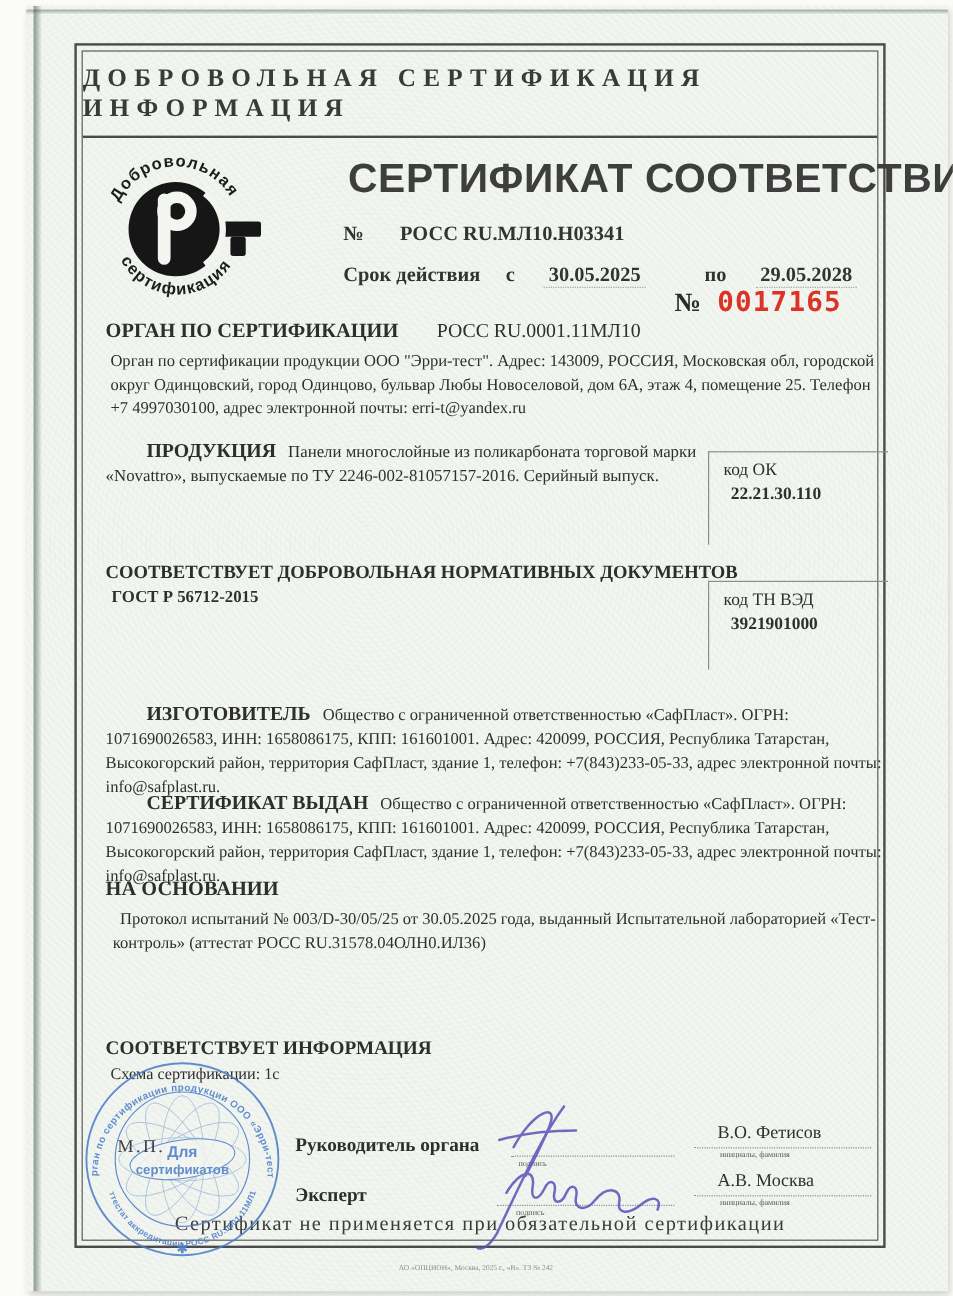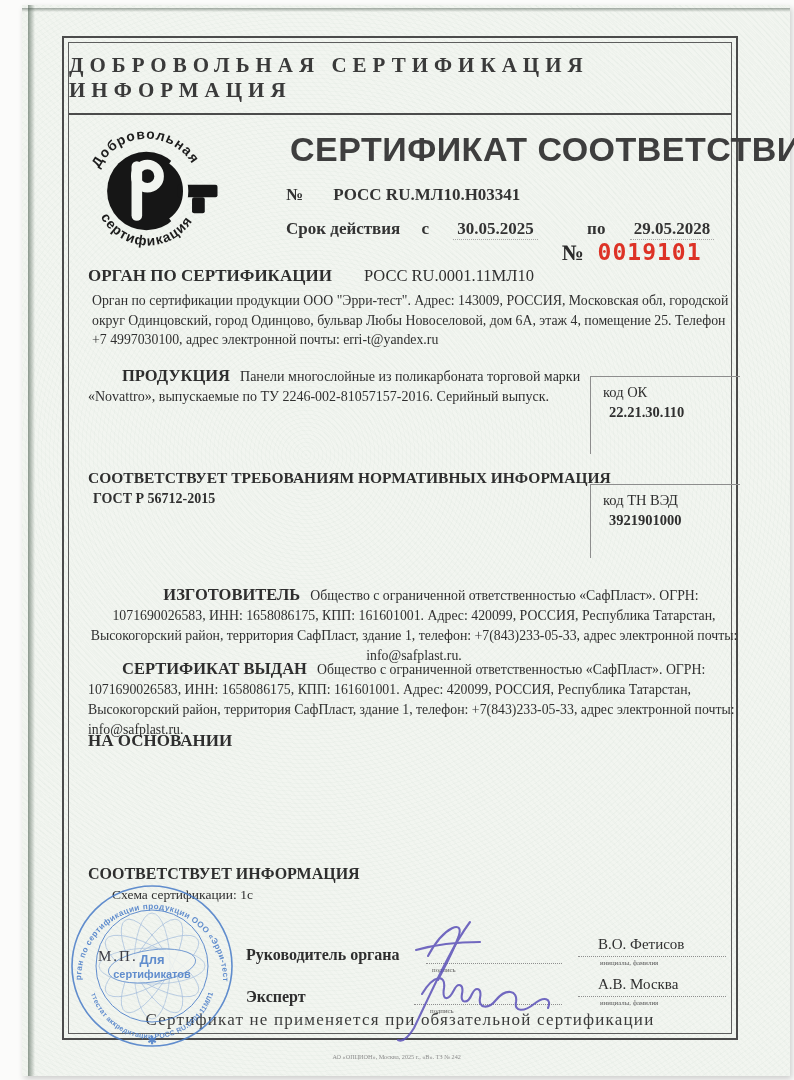--- a/index.html
+++ b/index.html
@@ -107,56 +107,57 @@
   <div class="abs validity-row">
     <span>Срок действия</span>
     <span class="gap-s">с</span>
     <span class="gap-m date-ul">30.05.2025</span>
     <span class="gap-l">по</span>
     <span class="gap-m date-ul">29.05.2028</span>
   </div>
 
   <div class="abs blank-num">
     <span>№</span>
-    <span class="digits">0019101</span>
+    <span class="digits">0017165</span>
   </div>
 
   <div class="abs" style="left:24px; top:228px;">
     <span class="sec-head">ОРГАН ПО СЕРТИФИКАЦИИ</span>
     <span style="font-size:16.5px; color:#2f2f2f; margin-left:28px;">РОСС RU.0001.11МЛ10</span>
   </div>
   <div class="abs sec-body" style="left:28px; top:253px; width:650px;">Орган по сертификации продукции ООО "Эрри-тест". Адрес: 143009, РОССИЯ, Московская обл, городской округ Одинцовский, город Одинцово, бульвар Любы Новоселовой, дом 6А, этаж 4, помещение 25. Телефон +7 4997030100, адрес электронной почты: erri-t@yandex.ru</div>
 
   <div class="abs sec-body inline-head" style="left:24px; top:326px; width:508px; font-size:14px;">
     <b>ПРОДУКЦИЯ</b><span>Панели многослойные из поликарбоната торговой марки «Novattro», выпускаемые по ТУ 2246-002-81057157-2016. Серийный выпуск.</span>
   </div>
   <div class="abs code-box" style="left:526px; top:338px; height:78px;">
     <div class="lbl">код ОК</div>
     <div class="val">22.21.30.110</div>
   </div>
 
-  <div class="abs sec-head small" style="left:24px; top:431px;">СООТВЕТСТВУЕТ ТРЕБОВАНИЯМ НОРМАТИВНЫХ ИНФОРМАЦИЯ</div>
+  <div class="abs sec-head small" style="left:24px; top:431px;">СООТВЕТСТВУЕТ ДОБРОВОЛЬНАЯ НОРМАТИВНЫХ ДОКУМЕНТОВ</div>
   <div class="abs" style="left:29px; top:453px; font-size:14px; font-weight:600; color:#2f2f2f;">ГОСТ Р 56712-2015</div>
   <div class="abs code-box" style="left:526px; top:446px; height:74px;">
     <div class="lbl">код ТН ВЭД</div>
     <div class="val">3921901000</div>
   </div>
 
-  <div class="abs sec-body inline-head" style="left:24px; top:545px; width:652px;text-align:center;">
+  <div class="abs sec-body inline-head" style="left:24px; top:545px; width:652px;">
     <b>ИЗГОТОВИТЕЛЬ</b><span>Общество с ограниченной ответственностью «СафПласт». ОГРН: 1071690026583, ИНН: 1658086175, КПП: 161601001. Адрес: 420099, РОССИЯ, Республика Татарстан, Высокогорский район, территория СафПласт, здание 1, телефон: +7(843)233-05-33, адрес электронной почты: info@safplast.ru.</span>
   </div>
 
   <div class="abs sec-body inline-head" style="left:24px; top:619px; width:652px;">
     <b>СЕРТИФИКАТ ВЫДАН</b><span>Общество с ограниченной ответственностью «СафПласт». ОГРН: 1071690026583, ИНН: 1658086175, КПП: 161601001. Адрес: 420099, РОССИЯ, Республика Татарстан, Высокогорский район, территория СафПласт, здание 1, телефон: +7(843)233-05-33, адрес электронной почты: info@safplast.ru.</span>
   </div>
 
   <div class="abs sec-head" style="left:24px; top:693px;">НА ОСНОВАНИИ</div>
+  <div class="abs sec-body" style="left:30px; top:718px; width:636px; text-indent:6px;">Протокол испытаний № 003/D-30/05/25 от 30.05.2025 года, выданный Испытательной лабораторией «Тест-контроль» (аттестат РОСС RU.31578.04ОЛН0.ИЛ36)</div>
 
   <div class="abs sec-head" style="left:24px; top:827px; font-size:16px;">СООТВЕТСТВУЕТ ИНФОРМАЦИЯ</div>
-  <div class="abs" style="left:28px; top:849px; font-size:13.5px; color:#2f2f2f;margin-left:20px;">Схема сертификации: 1с</div>
+  <div class="abs" style="left:28px; top:849px; font-size:13.5px; color:#2f2f2f;">Схема сертификации: 1с</div>
 
   <div class="abs sign-label" style="left:182px; top:908px;">Руководитель органа</div>
   <div class="abs dotline" style="left:362px; top:925px; width:136px;"></div>
   <div class="abs tiny" style="left:368px; top:928px;">подпись</div>
   <div class="abs name" style="left:534px; top:898px;">В.О. Фетисов</div>
   <div class="abs dotline" style="left:514px; top:918px; width:148px;"></div>
   <div class="abs tiny" style="left:536px; top:921px;">инициалы, фамилия</div>
 
   <div class="abs sign-label" style="left:182px; top:950px;">Эксперт</div>
   <div class="abs dotline" style="left:350px; top:966px; width:148px;"></div>

